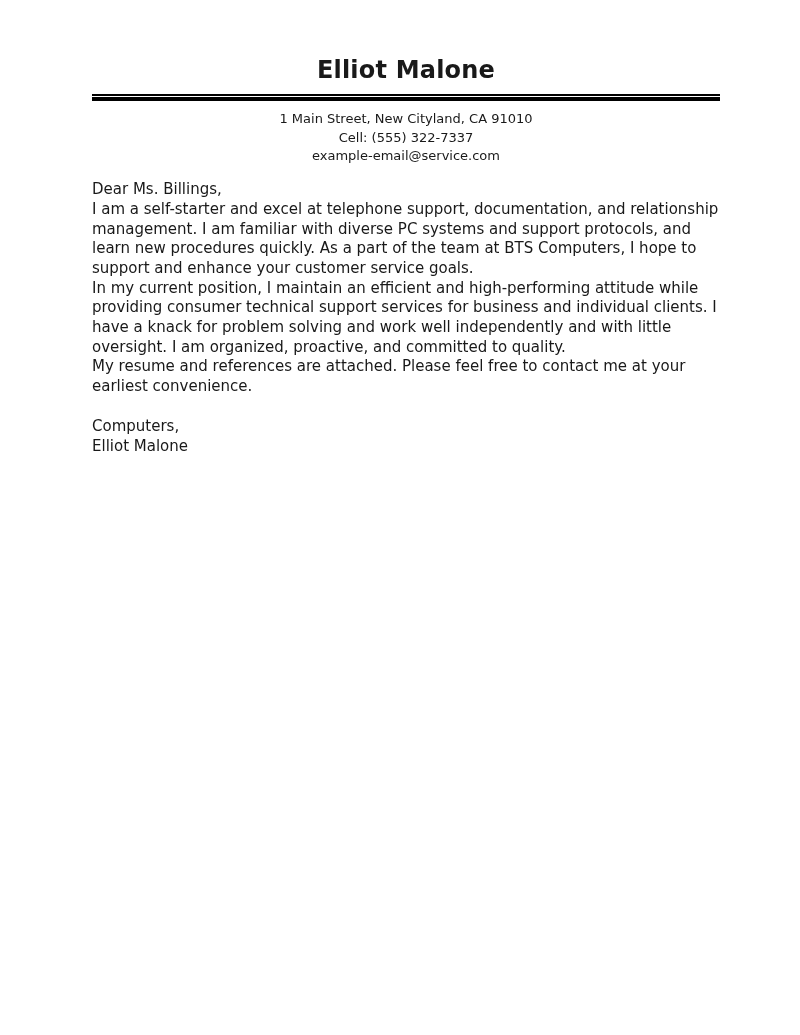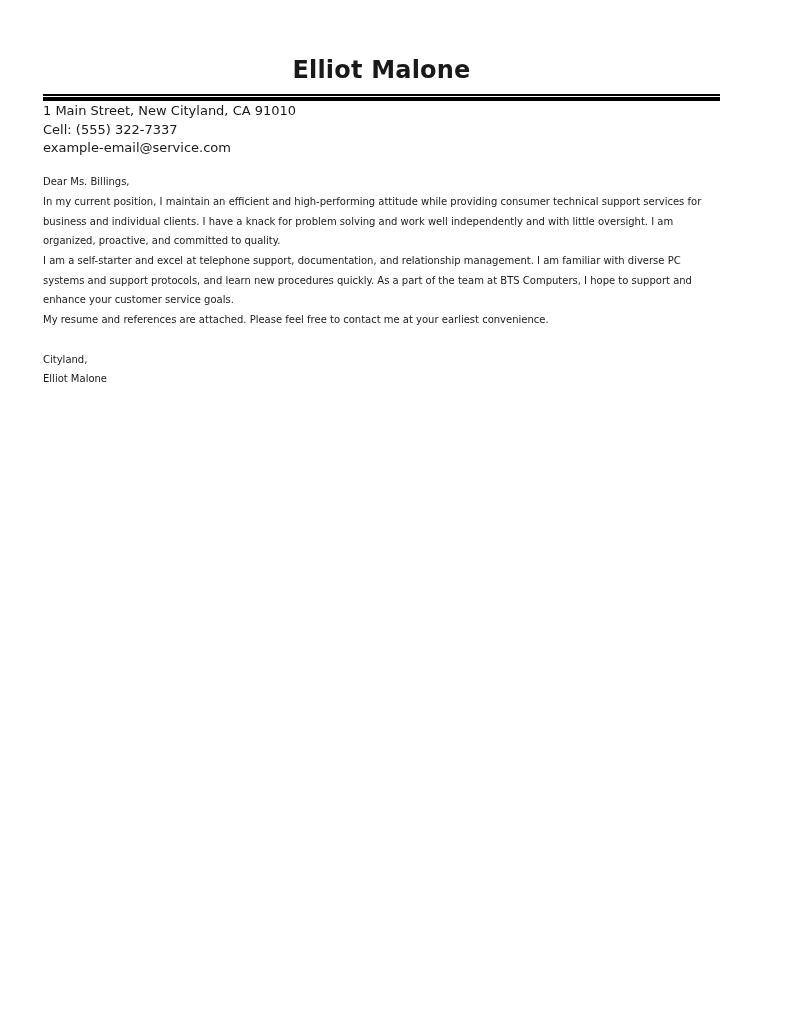--- a/index.html
+++ b/index.html
@@ -11,46 +11,46 @@
     width: 800px;
     height: 1035px;
     font-family: "DejaVu Sans", sans-serif;
     color: var(--text, #191919);
     overflow: hidden;
   }
   .page {
     box-sizing: border-box;
     width: 800px;
     height: 1035px;
-    padding: 56px 80px 0 43px;
+    padding: 56px 80px 0 92px;
     background: var(--background, #ffffff);
   }
   .title {
     font-size: 24px;
     line-height: 28px;
     font-weight: bold;
     text-align: center;
     margin: 0 0 10px 0;
     color: var(--text, #0d0d0d);
     letter-spacing: 0.2px;
   }
   .rule {
     height: 1px;              
     border-top: 2px solid var(--rule, #000000);
     border-bottom: 4px solid var(--rule, #000000);
   }
   .contact {
-    margin-top: 1px;
-    text-align: left;
+    margin-top: 9px;
+    text-align: center;
     font-size: 13px;
     line-height: 18.7px;
   }
   .letter {
     margin-top: 14px;
-    font-size: 10px;
+    font-size: 15px;
     line-height: 19.7px;
   }
   .letter p {
     margin: 0;
   }
   .salutation   { margin-bottom: 12px; }
   .para         { margin-bottom: 19.7px; }
   .para.last    { margin-bottom: 20px; }
   .closing      { margin-bottom: 37px; }
   .signature    { margin-bottom: 0; }
@@ -67,24 +67,24 @@
   <div class="contact">
     <div>1 Main Street, New Cityland, CA 91010</div>
     <div>Cell: (555) 322-7337</div>
     <div>example-email@service.com</div>
   </div>
 
   <div class="letter">
     <p class="salutation">Dear Ms. Billings,</p>
 
 
+    <p class="para">I am a self-starter and excel at telephone support, documentation, and relationship management. I am familiar with diverse PC systems and support protocols, and learn new procedures quickly. As a part of the team at BTS Computers, I hope to support and enhance your customer service goals.</p>
+
     <p class="para">In my current position, I maintain an efficient and high-performing attitude while providing consumer technical support services for business and individual clients. I have a knack for problem solving and work well independently and with little oversight. I am organized, proactive, and committed to quality.</p>
-
-    <p class="para">I am a self-starter and excel at telephone support, documentation, and relationship management. I am familiar with diverse PC systems and support protocols, and learn new procedures quickly. As a part of the team at BTS Computers, I hope to support and enhance your customer service goals.</p>
 
     <p class="para last">My resume and references are attached. Please feel free to contact me at your earliest convenience.</p>
 
-    <p class="closing">Cityland,</p>
+    <p class="closing">Computers,</p>
 
     <p class="signature">Elliot Malone</p>
   </div>
 
 </div>
 
 </body></html>

